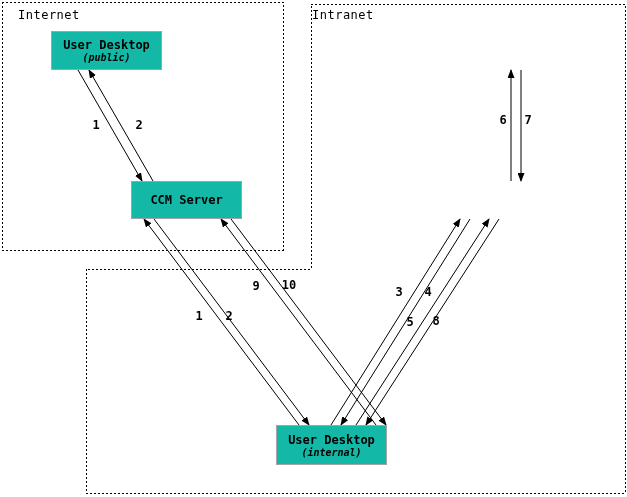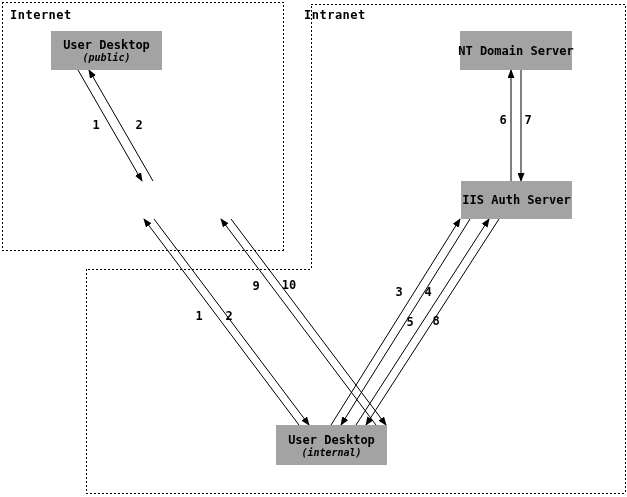--- a/index.html
+++ b/index.html
@@ -9,28 +9,29 @@
     height: 497px;
     background: #ffffff;
     color: #000000;
     font-family: "DejaVu Sans Mono", "Liberation Mono", monospace;
     overflow: hidden;
   }
   .canvas svg { position: absolute; left: 0; top: 0; }
   .zone-label {
     position: absolute;
     font-size: 12px;
-    font-weight: bold;
+    font-weight: normal;
     letter-spacing: 0.5px;
     white-space: nowrap;
+    margin-left: 8px;
   }
   .node {
     position: absolute;
-    border: 3px solid #a3a3a3;
-    background: #a3a3a3;
+    border: 1px solid #a3a3a3;
+    background: #14b8a6;
     box-sizing: border-box;
     display: flex;
     flex-direction: column;
     align-items: center;
     justify-content: center;
     text-align: center;
   }
   .node-label {
     font-size: 12px;
     font-weight: bold;
@@ -86,29 +87,25 @@
     </svg>
 
   <div class="zone-label" style="left: 10px; top: 8px;">Internet</div>
   <div class="zone-label" style="left: 304px; top: 8px;">Intranet</div>
 
   <div class="node" style="left: 51px; top: 31px; width: 111px; height: 39px;">
     <div class="node-label">User Desktop</div>
     <div class="node-sublabel">(public)</div>
   </div>
 
-
-  <div class="node" style="left: 460px; top: 31px; width: 112px; height: 39px;">
-    <div class="node-label">NT Domain Server</div>
+  <div class="node" style="left: 131px; top: 181px; width: 111px; height: 38px;">
+    <div class="node-label">CCM Server</div>
 
   </div>
 
-  <div class="node" style="left: 461px; top: 181px; width: 111px; height: 38px;">
-    <div class="node-label">IIS Auth Server</div>
 
-  </div>
 
   <div class="node" style="left: 276px; top: 425px; width: 111px; height: 40px;">
     <div class="node-label">User Desktop</div>
     <div class="node-sublabel">(internal)</div>
   </div>
 
 </div>
 
 </body></html>

